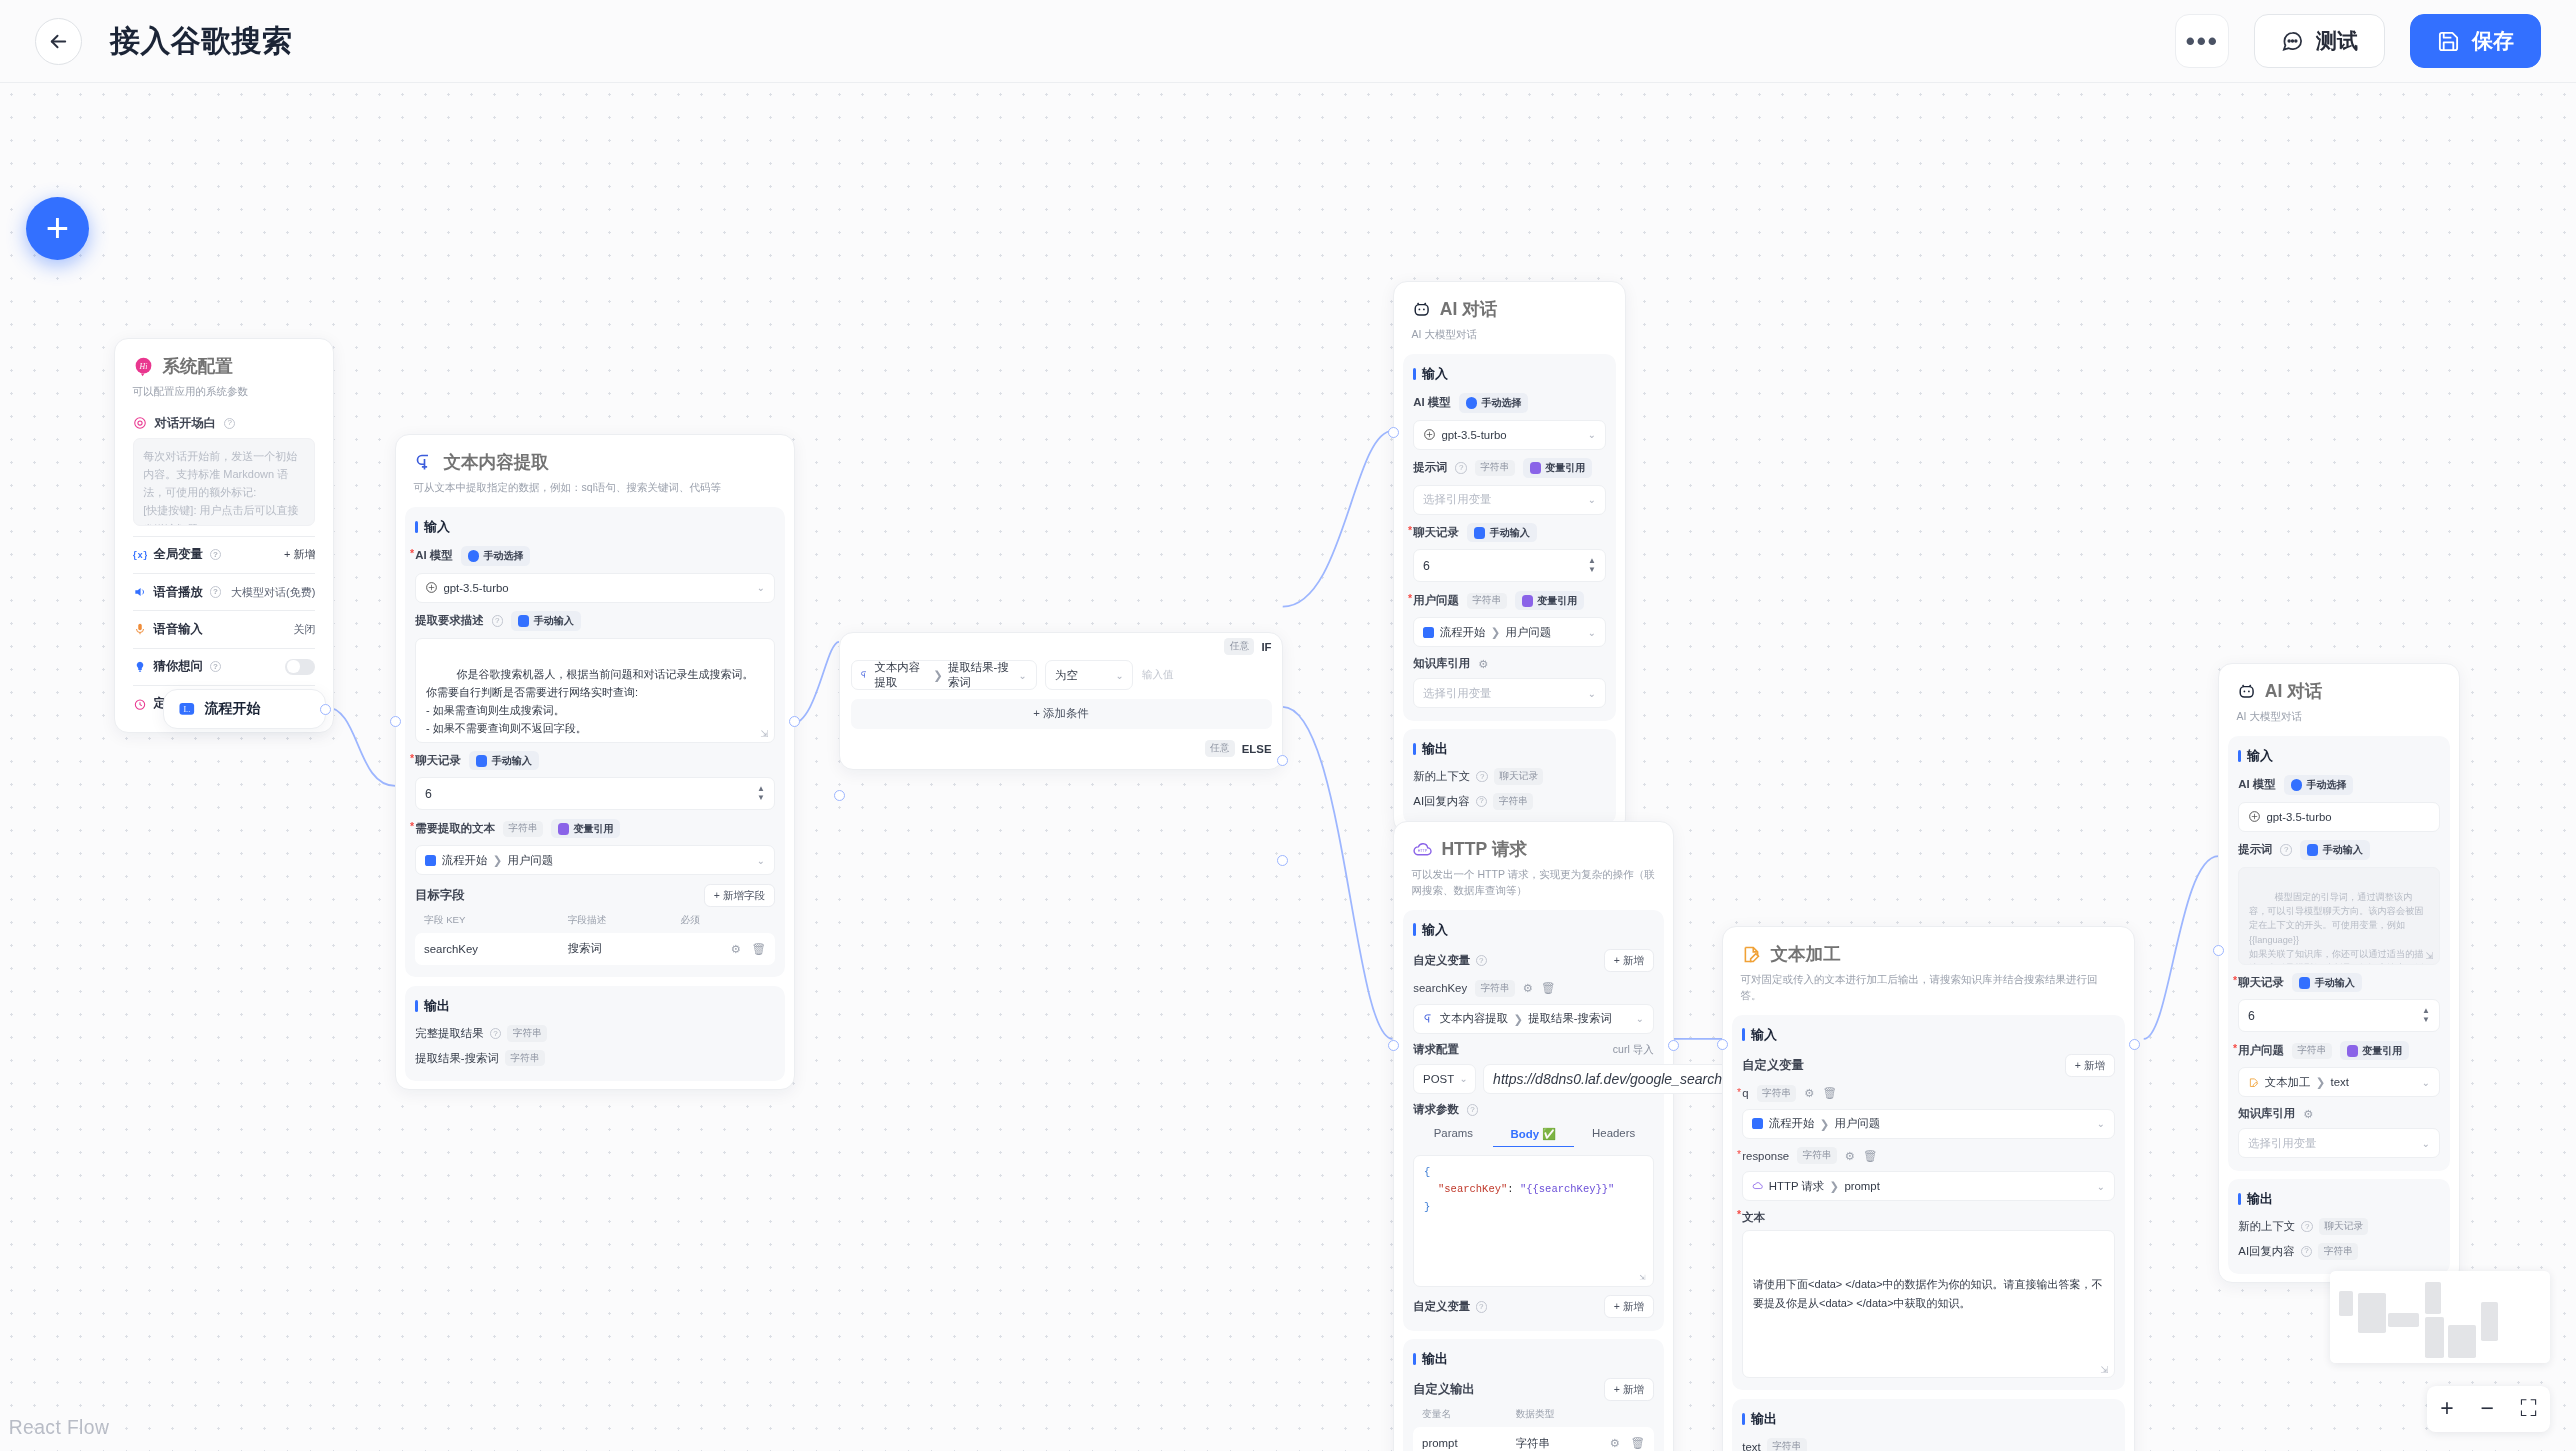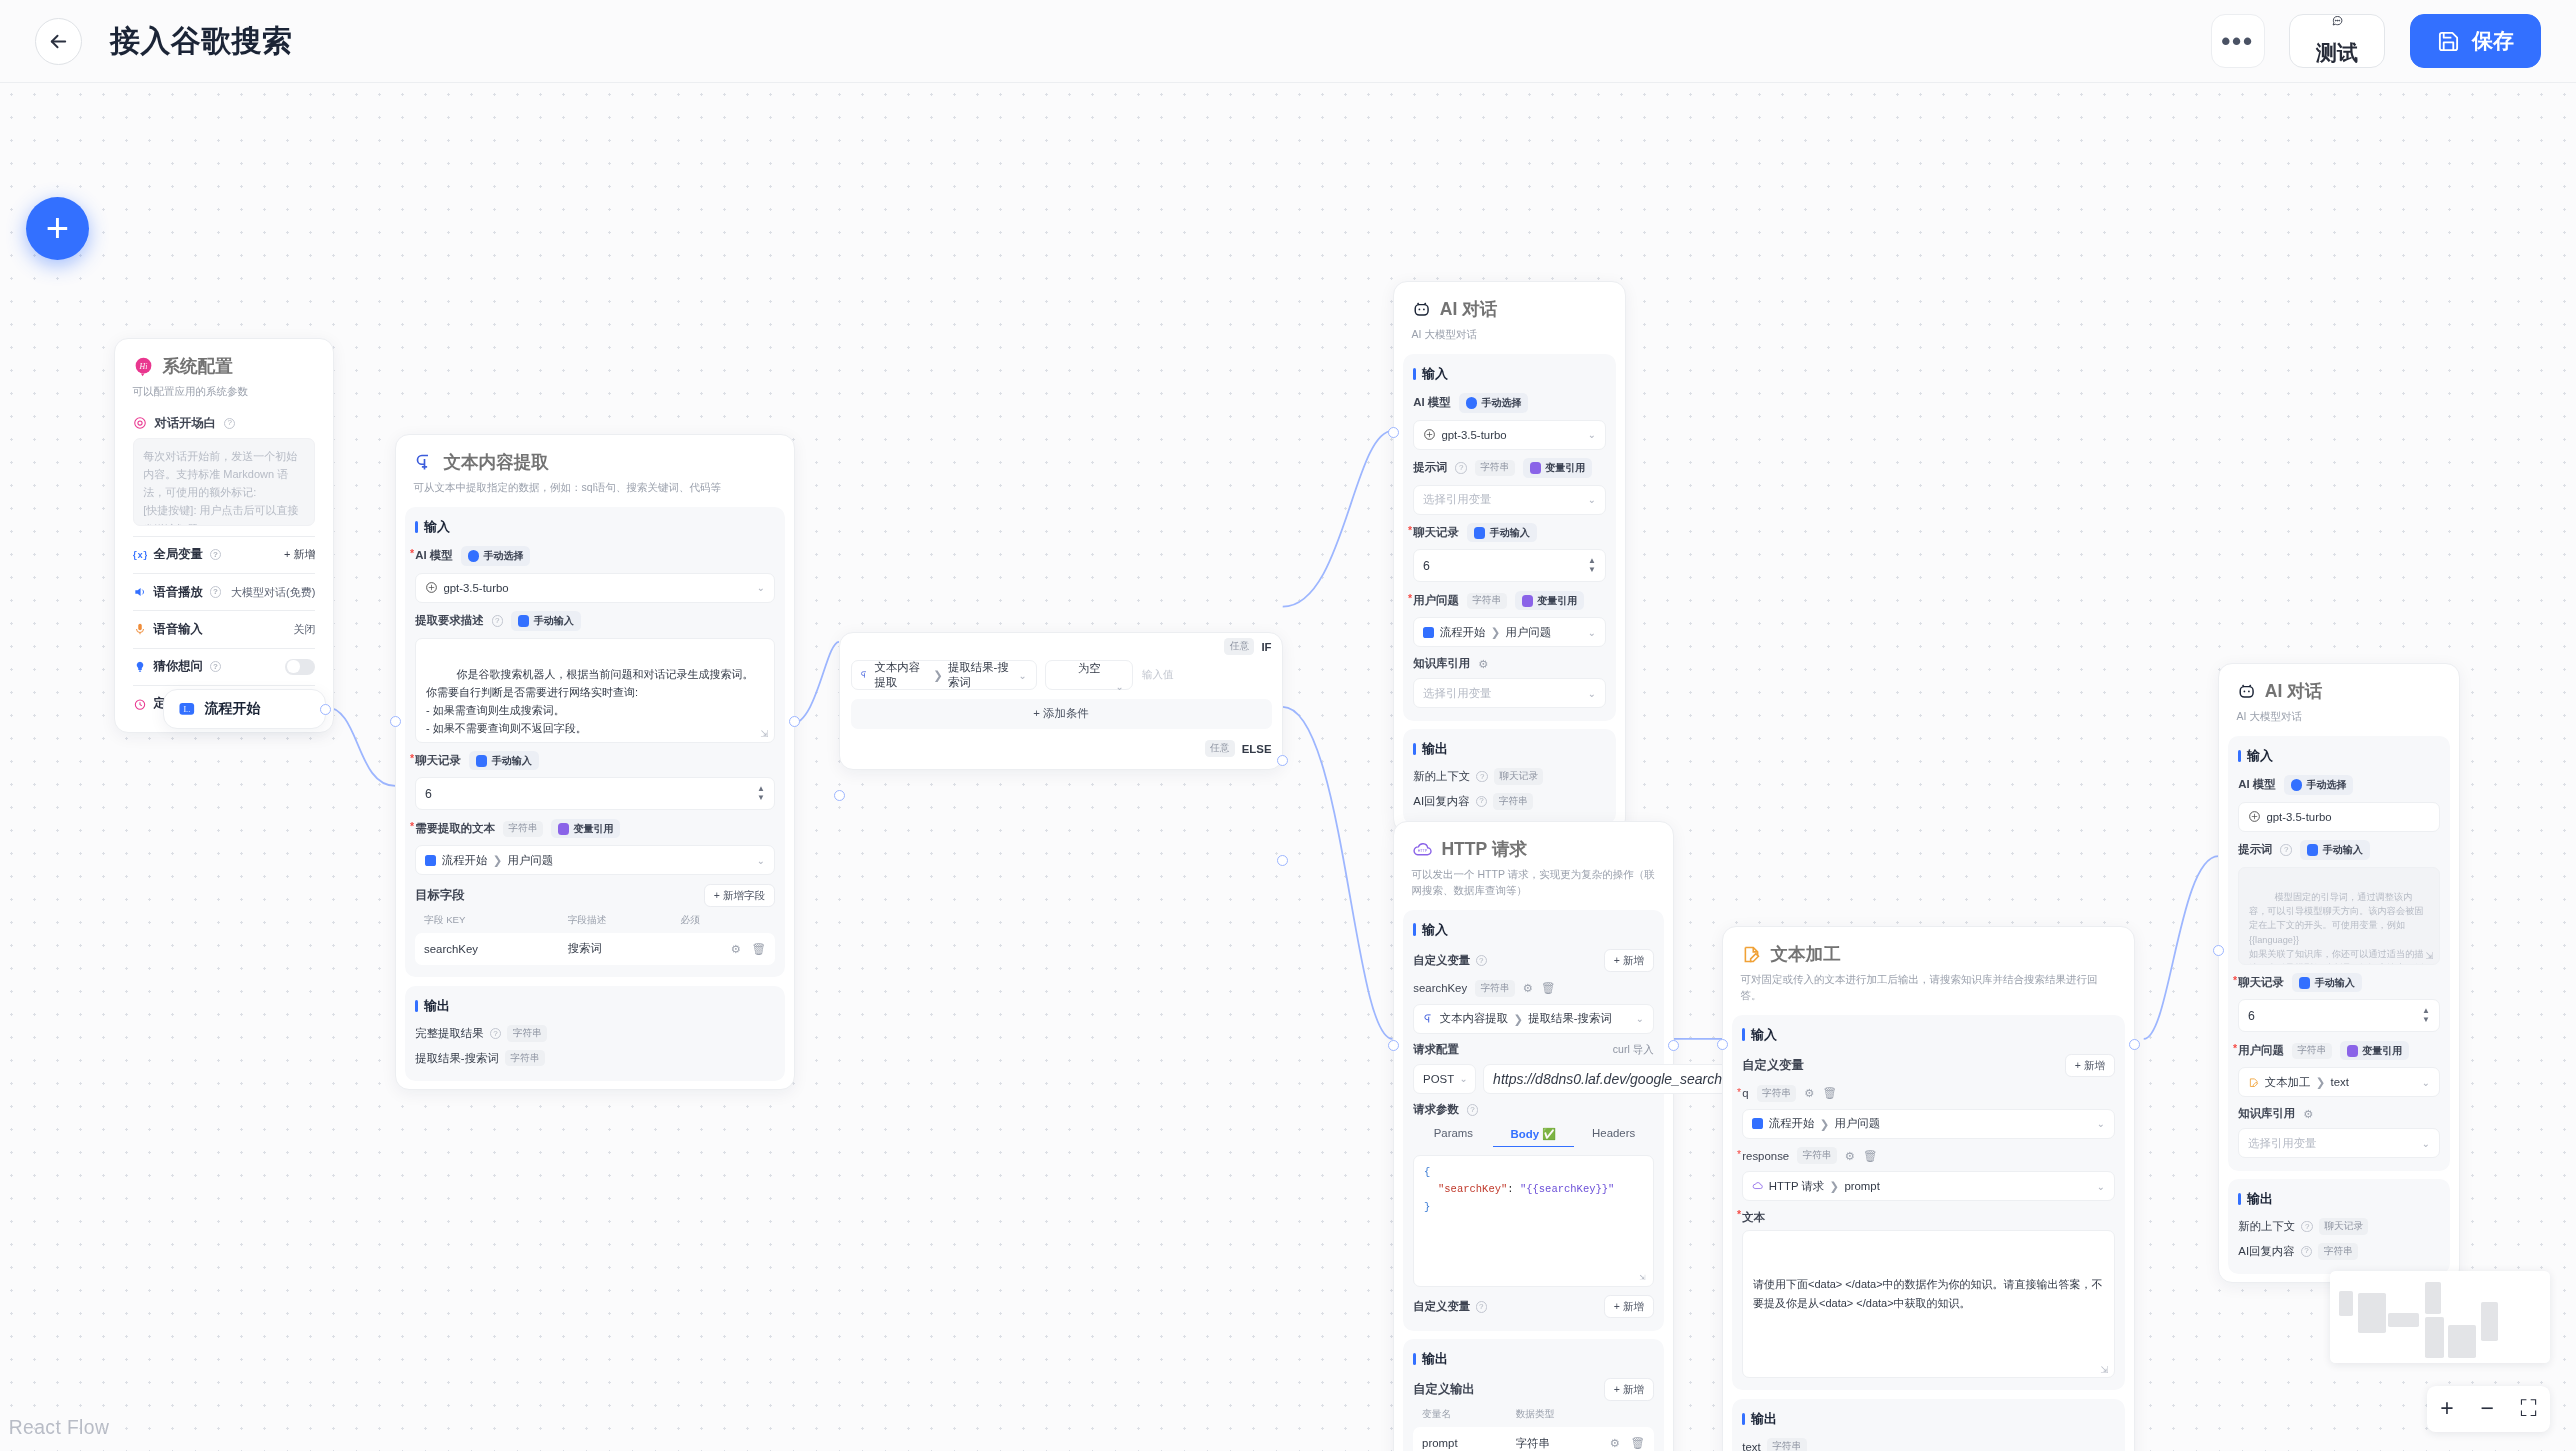--- a/index.html
+++ b/index.html
@@ -32,21 +32,21 @@
     width: 54px; height: 54px; border-radius: 14px; background: #fff;
     border: 0.9px solid #eceef1; display: flex; align-items: center;
     justify-content: center; cursor: pointer; color: #4a5264;
     font-size: 26px; letter-spacing: 1.8px; line-height: 8.8px; font-weight: 700;
   }
   .btn {
     height: 54px; border-radius: 14px; padding: 0 26px; display: flex;
     align-items: center; gap: 12.3px; cursor: pointer; font-size: 21px;
     font-weight: 600;
   }
-  .btn-ghost { background: #fff; border: 0.9px solid #e3e6ea; color: #262b38; flex-direction: column; }
+  .btn-ghost { background: #fff; border: 0.9px solid #e3e6ea; color: #262b38; }
   .btn-primary { background: #3370ff; border: 0.9px solid #3370ff; color: #fff; }
   .btn svg { width: 23px; height: 23px; }
 
   
   .canvas {
     position: absolute; left: 0; top: 83px; width: 2576px; height: 1368px;
     background-color: #fbfbfc;
     background-image: radial-gradient(#dcdfe5 1.1px, transparent 1.2px);
     background-size: 23px 23px;
     overflow: hidden;
@@ -443,21 +443,21 @@
               <svg width="11.4" height="11.4" viewBox="0 0 24 24" fill="none" stroke="#3b5bdb" stroke-width="2">
                   <path d="M16 4H9a5 5 0 0 0 0 10h3"></path>
                   <path d="M12 8v12"></path>
                 </svg>
               <span>文本内容提取</span>
                 <span class="sep">❯</span>
                 <span>提取结果-搜索词</span>
             </span>
             <span class="caret">⌄</span>
           </div>
-          <div class="select" style="margin-bottom:0;width:88px;flex-direction:column;">
+          <div class="select" style="margin-bottom:0;width:88px;">
             <span>为空</span>
             <span class="caret">⌄</span>
           </div>
           <div style="font-size:10.5px;color:#c3c7d0;">输入值</div>
         </div>
         <div style="background:#f7f8fa;border-radius:7px;height:30px;display:flex;align-items:center;justify-content:center;font-size:11.4px;color:#4a5160;cursor:pointer;">+ 添加条件</div>
         <div style="display:flex;align-items:center;justify-content:flex-end;gap:7px;margin-top:11.4px;">
           <span class="tag">任意</span>
           <span style="font-size:11.4px;color:#333a47;font-weight:600;">ELSE</span>
         </div>

